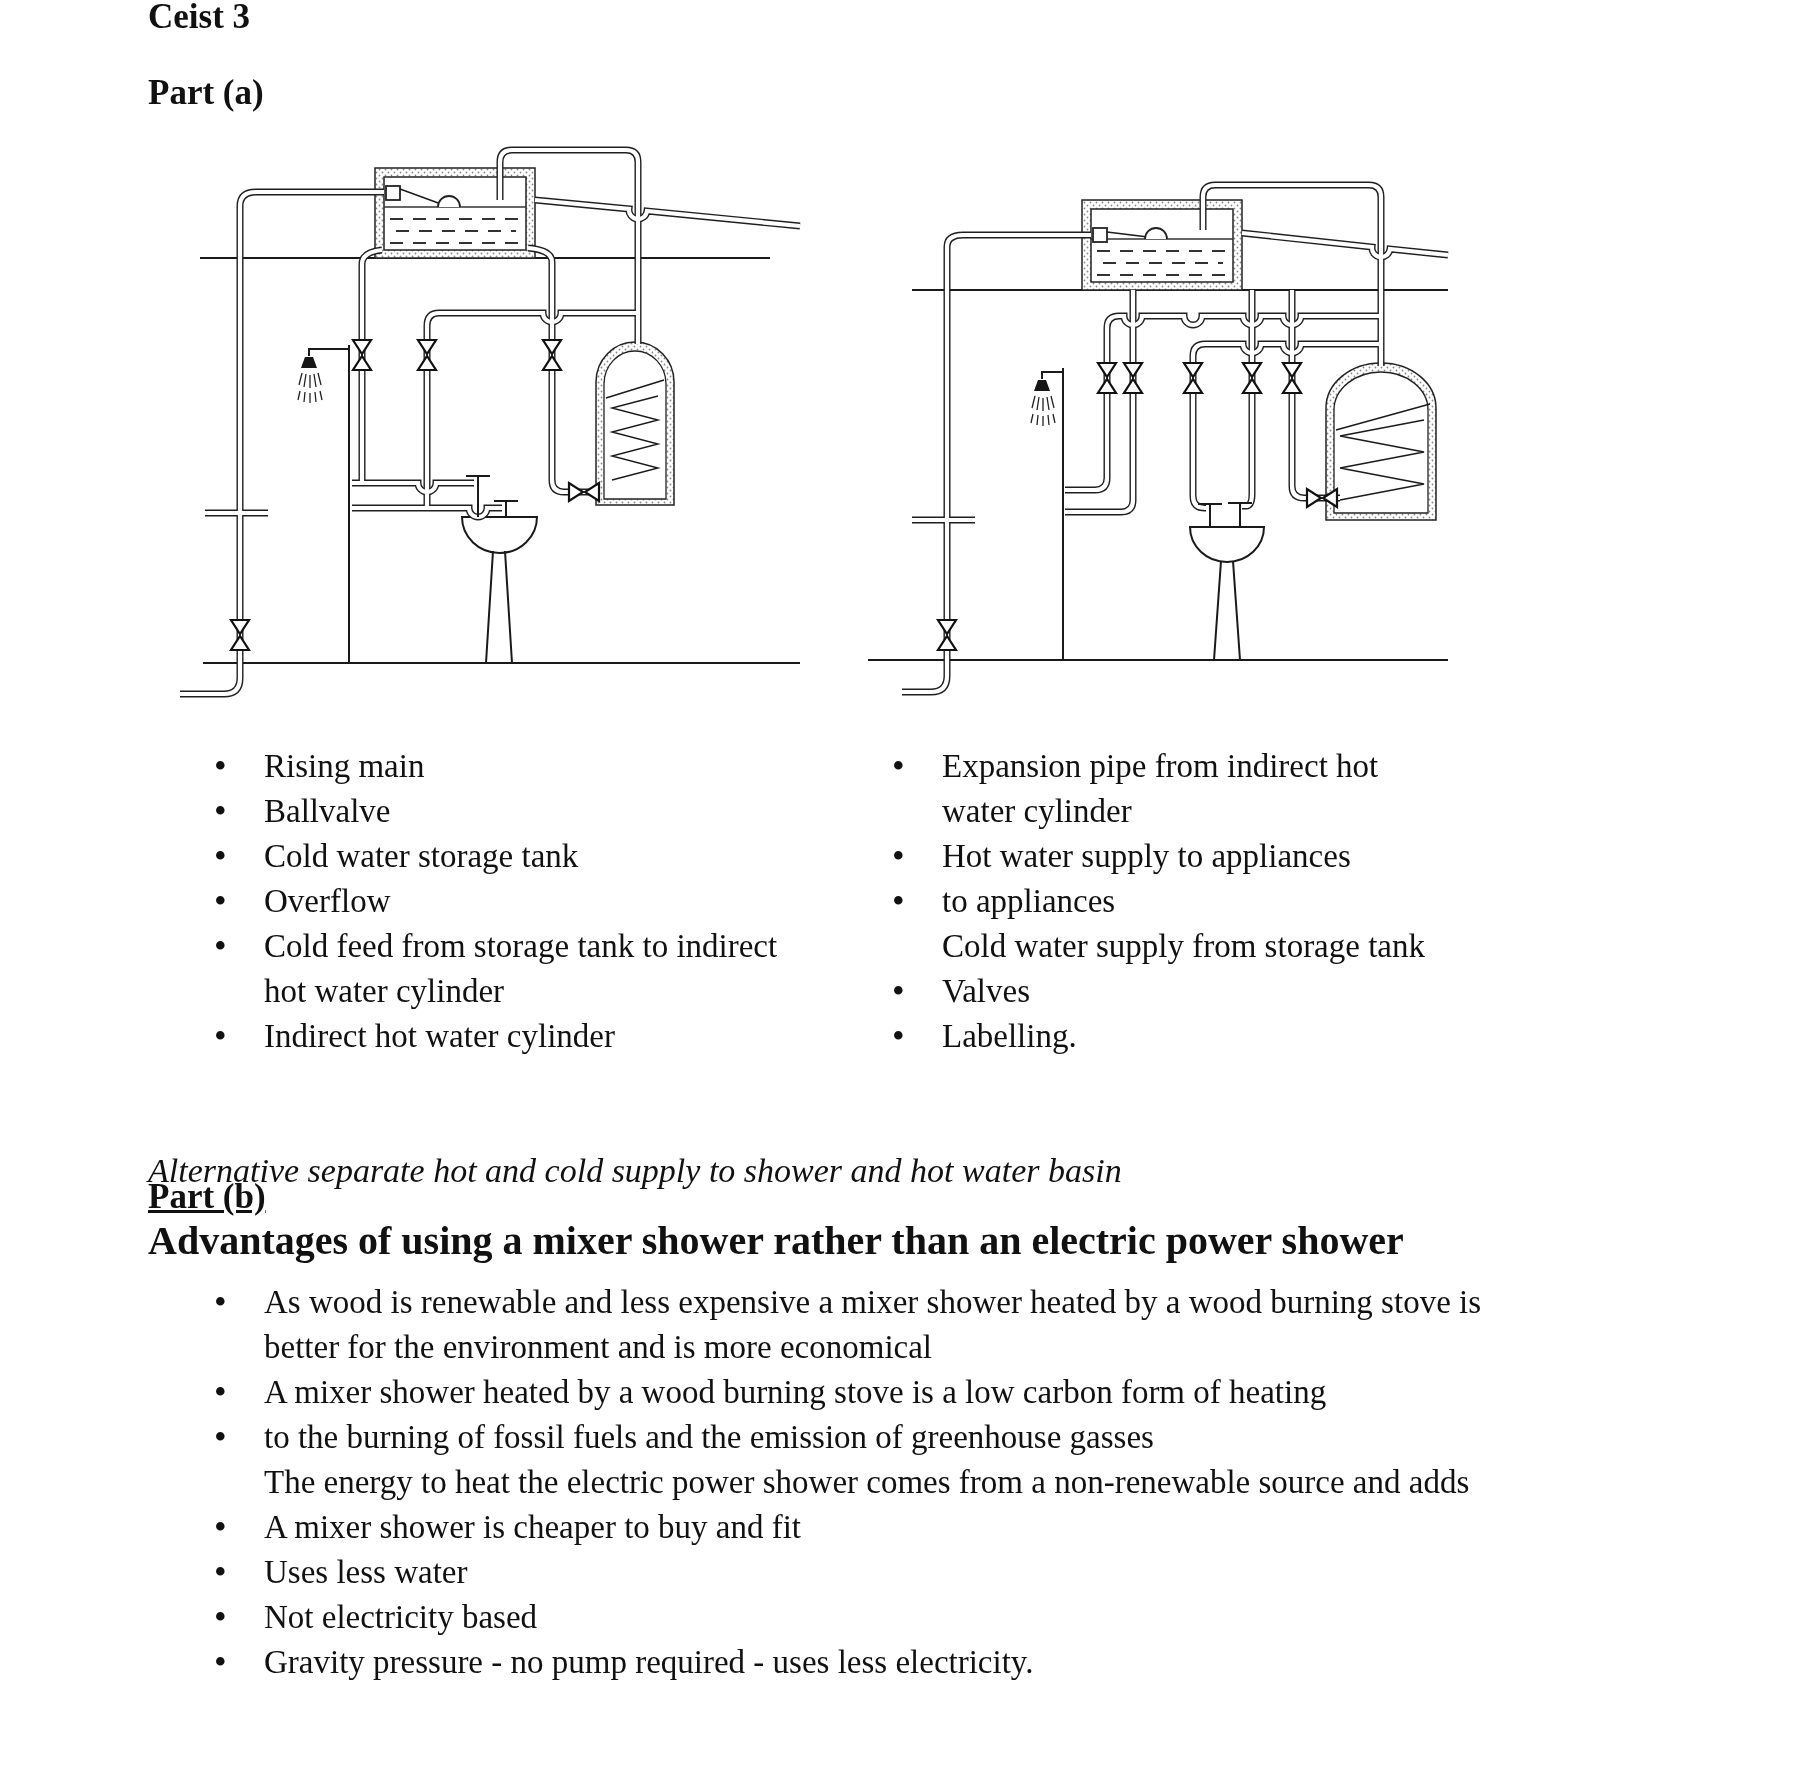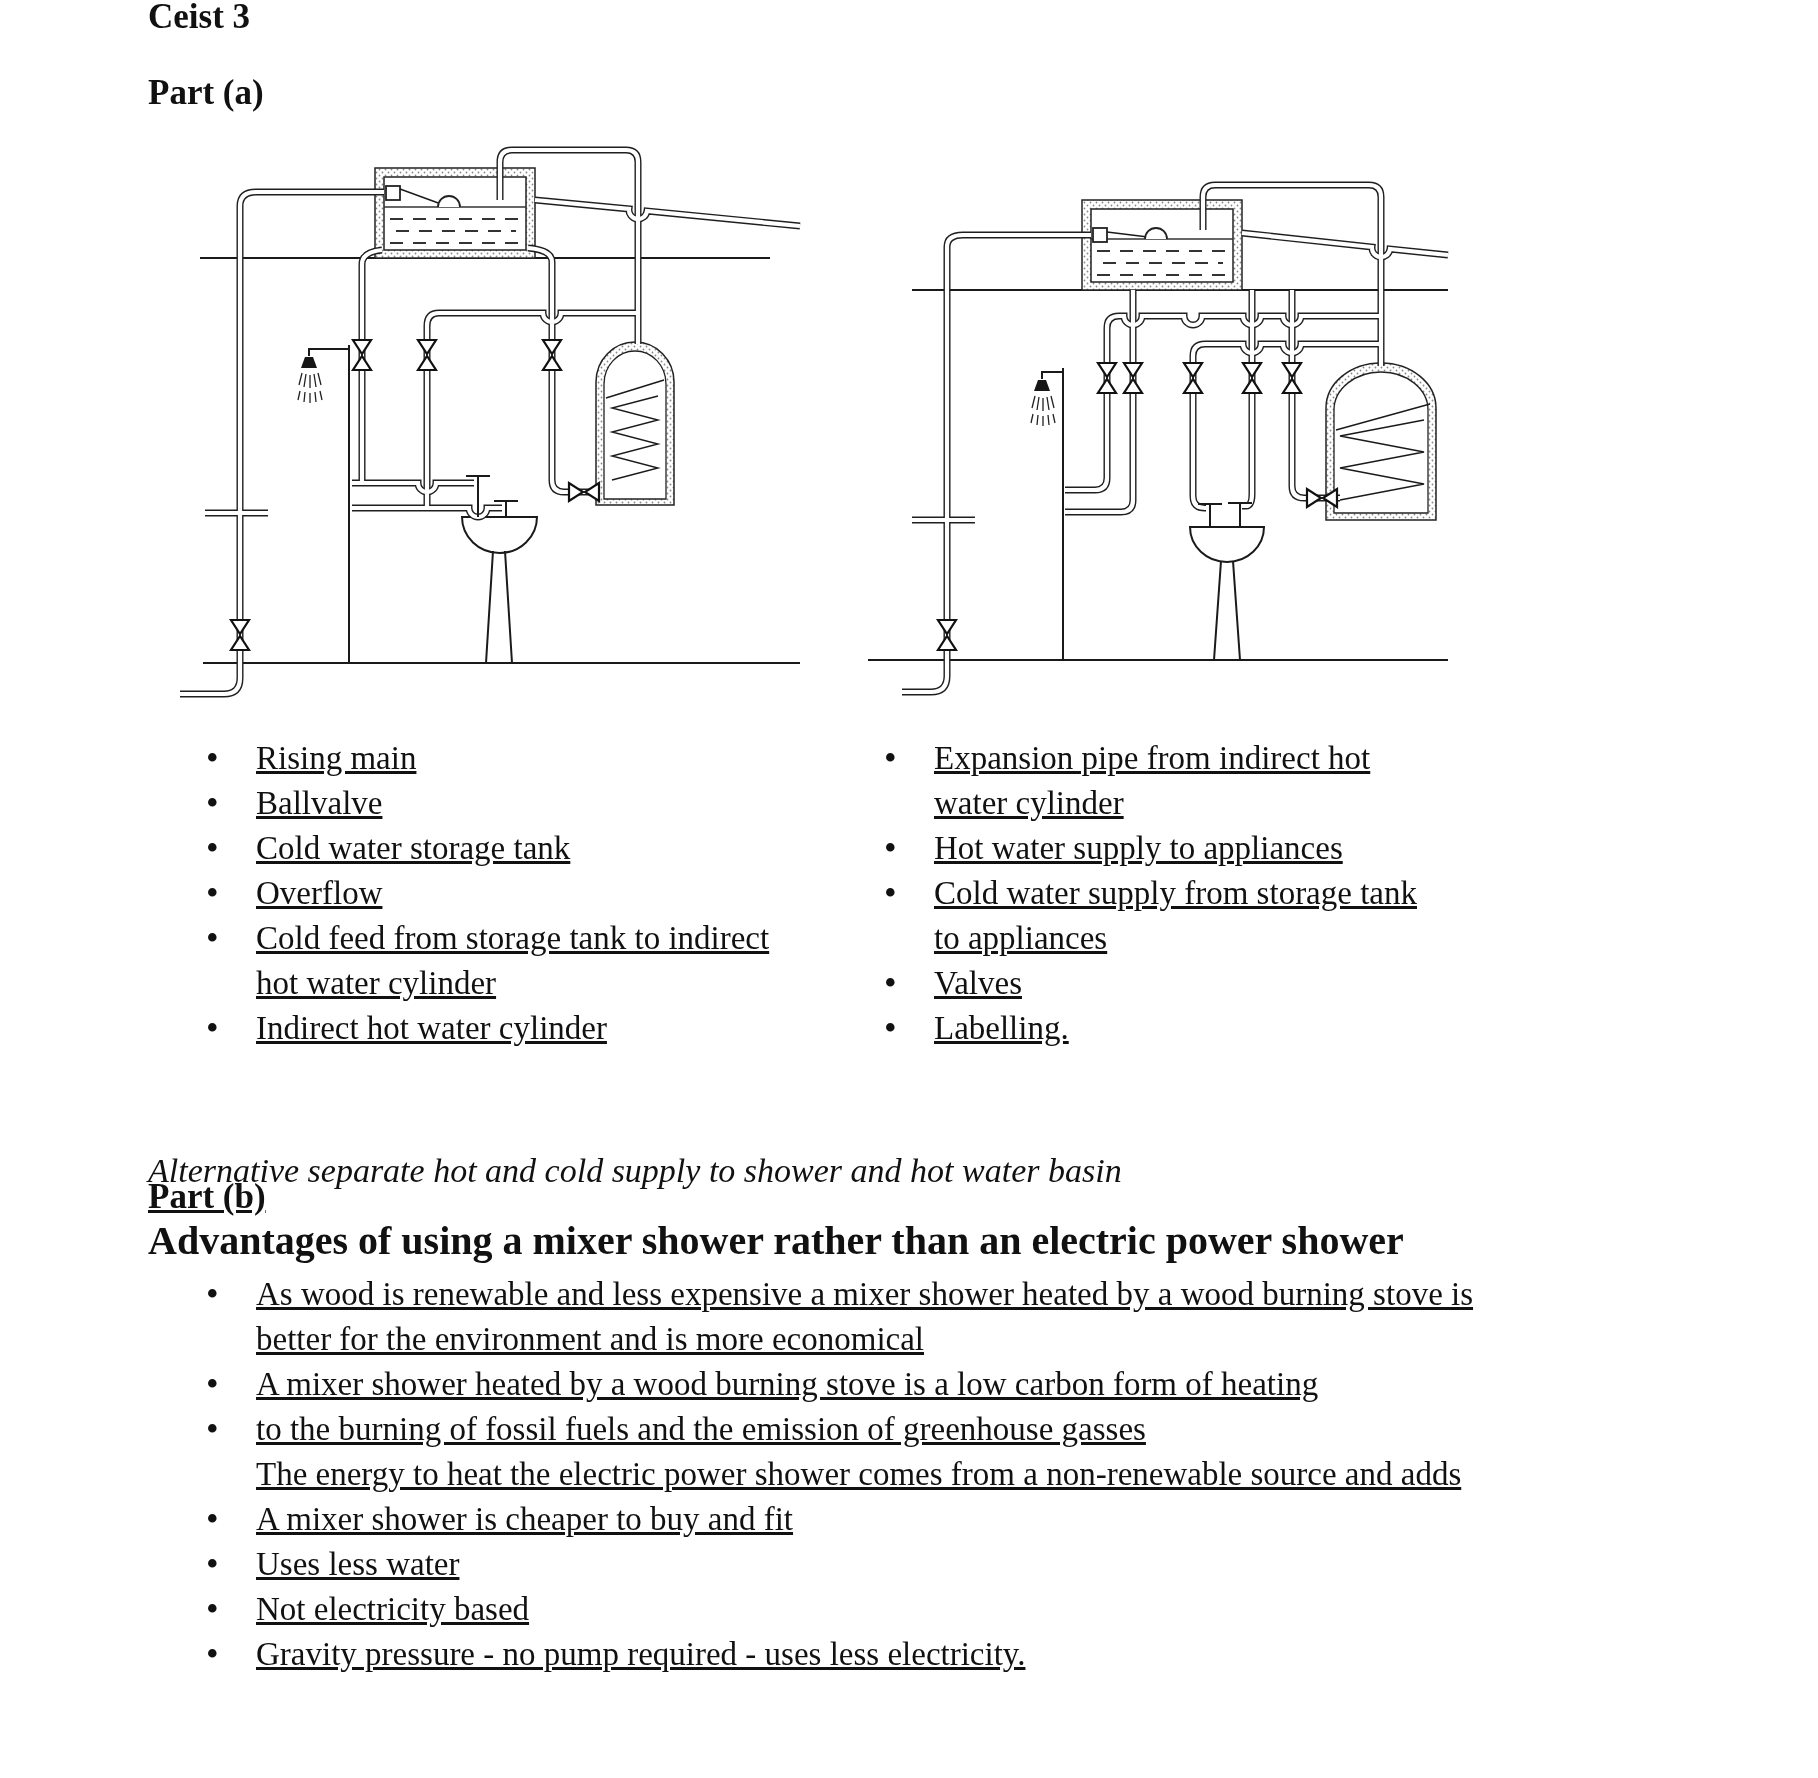--- a/index.html
+++ b/index.html
@@ -4,21 +4,21 @@
 <style>
   html,body{margin:0;padding:0;}
   body{
     width:1818px;height:1778px;position:relative;background:#ffffff;
     font-family:"Liberation Serif","DejaVu Serif",serif;color:#111;
     overflow:hidden;
   }
   .abs{position:absolute;}
   .h{font-weight:bold;font-size:35px;line-height:42px;white-space:nowrap;}
   .note{font-style:italic;font-size:34px;line-height:44px;white-space:nowrap;}
-  ul.blist{list-style:none;margin:8px;padding:0;position:absolute;text-decoration:underline;}
+  ul.blist{list-style:none;margin:16px;padding:0;position:absolute;}
   ul.blist li{position:relative;padding-left:52px;font-size:33px;line-height:45px;}
   ul.blist li::before{content:"\2022";position:absolute;left:2px;top:0;font-size:36px;}
   ul.blist span.l{display:block;white-space:nowrap;}
   sub{font-size:0.65em;}
   svg.diag{position:absolute;left:0;top:0;pointer-events:none;}
   .ln{stroke:#1a1a1a;stroke-width:2;fill:none;}
   .thin{stroke:#1a1a1a;stroke-width:1.4;fill:none;}
   .spray{stroke:#222;stroke-width:1.3;fill:none;}
   .po{fill:none;stroke:#1f1f1f;stroke-width:7;}
   .pi{fill:none;stroke:#ffffff;stroke-width:4.2;}
@@ -197,22 +197,22 @@
 
 <ul class="blist" style="left:874px;top:728px;width:640px;">
   <li>
       <span class="l">Expansion pipe from indirect hot</span>
       <span class="l">water cylinder</span>
     </li>
   <li>
       <span class="l">Hot water supply to appliances</span>
     </li>
   <li>
+      <span class="l">to appliances</span>
       <span class="l">Cold water supply from storage tank</span>
-      <span class="l">to appliances</span>
     </li>
   <li>
       <span class="l">Valves</span>
     </li>
   <li>
       <span class="l">Labelling.</span>
     </li>
 </ul>
 
 <div class="abs note" style="left:148px;top:1149px;">Alternative separate hot and cold supply to shower and hot water basin</div>

